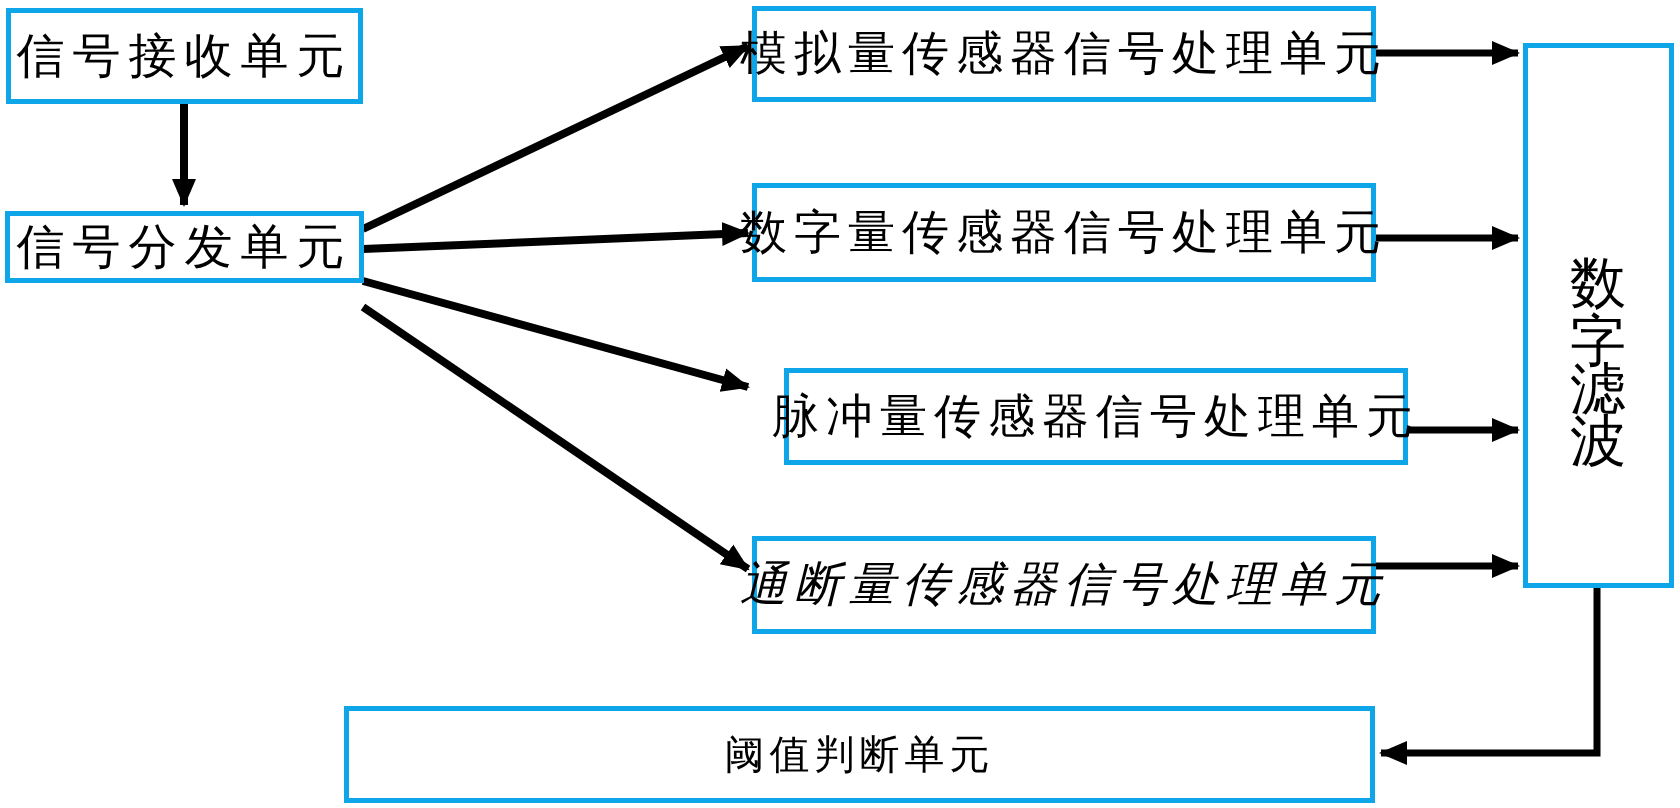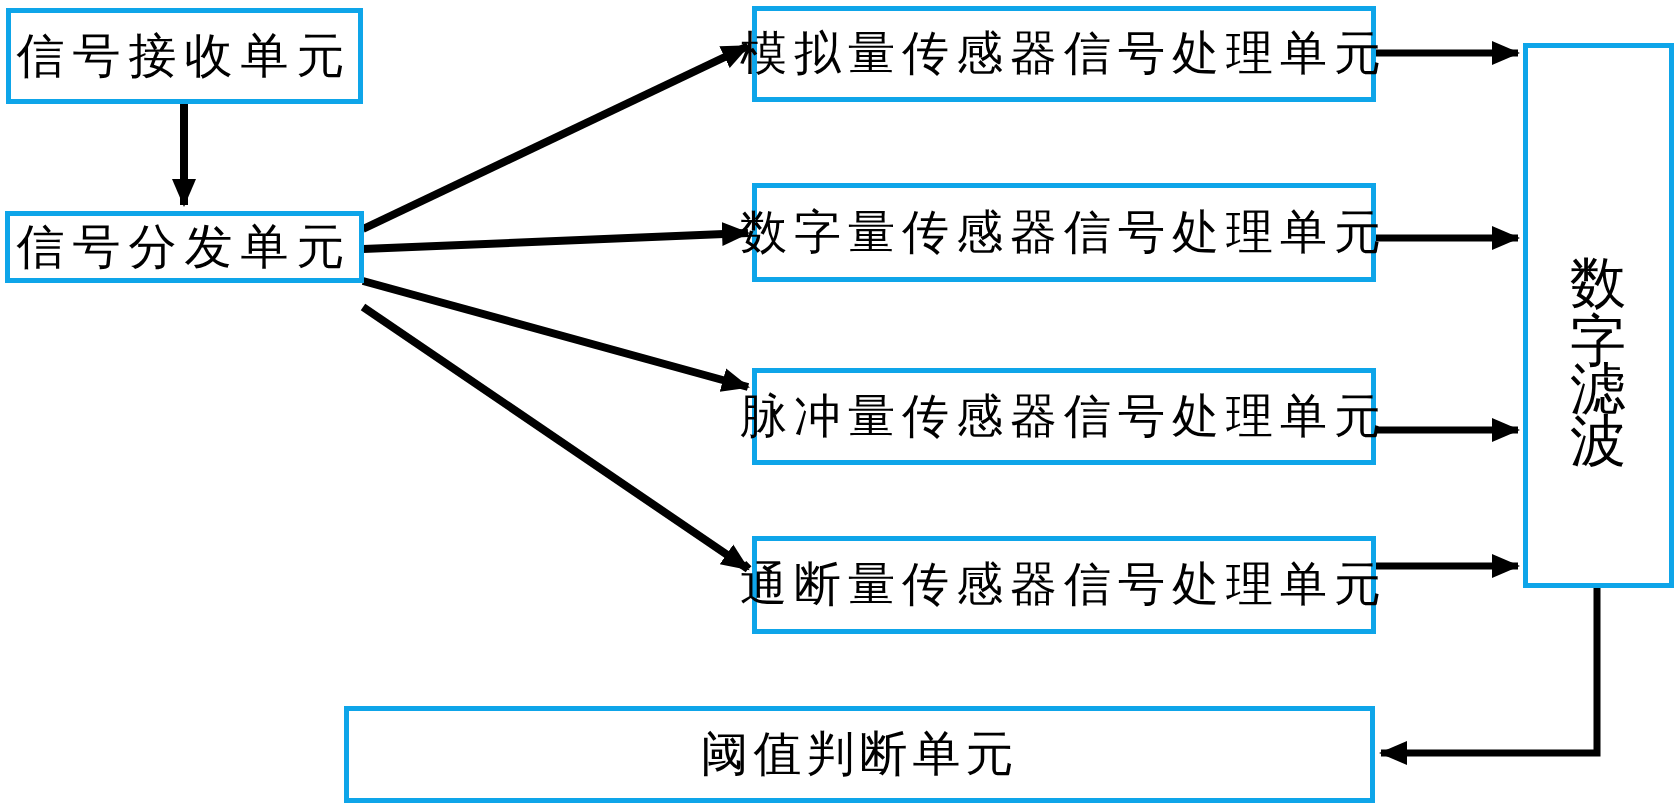--- a/index.html
+++ b/index.html
@@ -36,31 +36,31 @@
     font-size: 48px;
     letter-spacing: 8px;
     line-height: 1.1;
     white-space: nowrap;
   }
   
   .n-receive    { left: 6px;    top: 8px;   width: 357px;  height: 96px; }
   .n-distribute { left: 5px;    top: 211px; width: 359px;  height: 72px; }
   .n-proc1      { left: 752px;  top: 6px;   width: 624px;  height: 96px; }
   .n-proc2      { left: 752px;  top: 183px; width: 624px;  height: 99px; }
-  .n-proc3      { left: 752px;  top: 368px; width: 624px;  height: 97px; }
-  .n-proc4      { left: 752px;  top: 536px; width: 624px;  height: 98px; }
+  .n-proc3      { left: 784px;  top: 368px; width: 624px;  height: 97px; }
+  .n-proc4      { left: 752px;  top: 536px; width: 624px;  height: 98px; font-style: italic; }
   .n-filter     { left: 1523px; top: 43px;  width: 151px;  height: 545px; }
   .n-threshold  { left: 344px;  top: 706px; width: 1031px; height: 97px; }
 
   .n-proc1 .lbl, .n-proc2 .lbl, .n-proc3 .lbl, .n-proc4 .lbl {
     font-size: 47px;
     letter-spacing: 7px;
   }
   .n-threshold .lbl {
-    font-size: 48px;
+    font-size: 40px;
     letter-spacing: 5px;
   }
   .n-filter .lbl {
     writing-mode: vertical-rl;
     text-orientation: upright;
     font-size: 56px;
     letter-spacing: 52px;
     line-height: 1;
     white-space: normal;
   }

